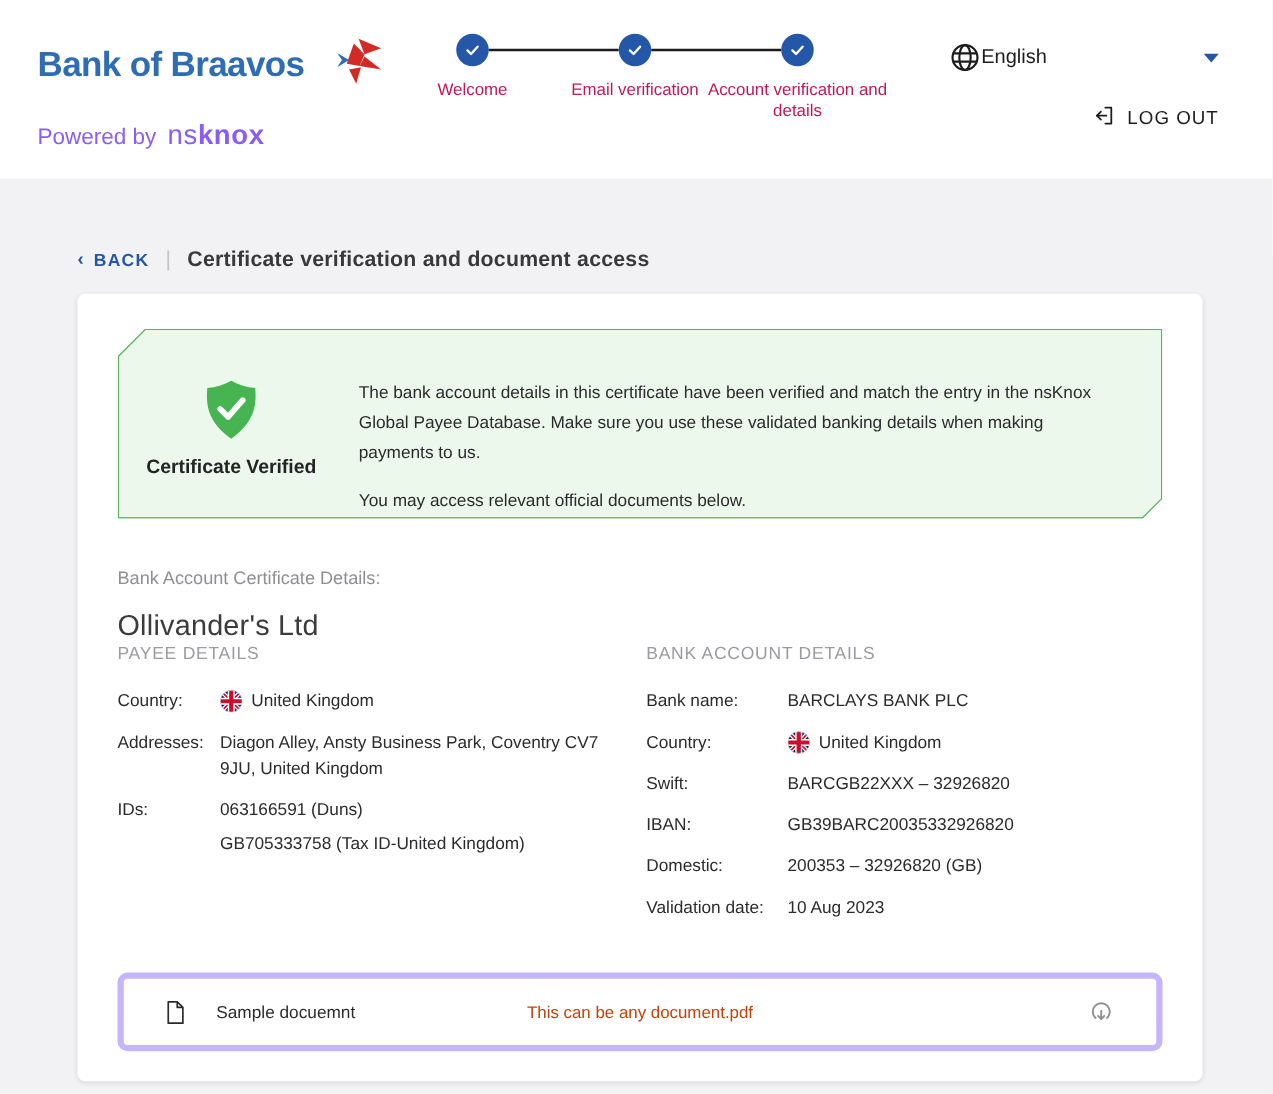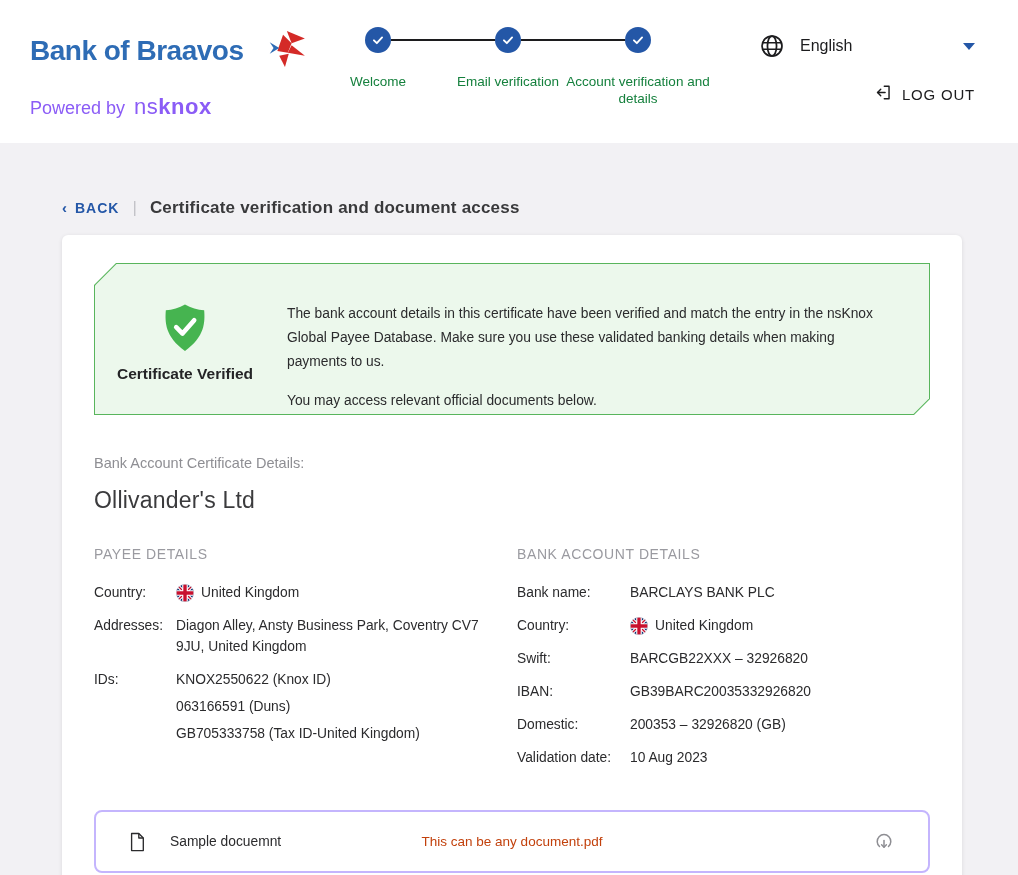--- a/index.html
+++ b/index.html
@@ -35,31 +35,31 @@
   .step-circle {
     width: 26px; height: 26px; border-radius: 50%;
     background: #2457a7; flex: 0 0 auto;
     display: flex; align-items: center; justify-content: center;
   }
   .step-circle svg { width: 14px; height: 14px; }
   .step-line { width: 104px; height: 2px; background: #1c1c1e; }
   .stepper-labels { position: relative; height: 46px; margin-top: 10px; }
   .step-label {
     position: absolute; width: 150px; text-align: center;
-    font-size: 13.5px; color: #15803d; line-height: 17px; margin-top: 10px;
+    font-size: 13.5px; color: #be185d; line-height: 17px;
   }
   .step-label.l1 { left: -62px; }
   .step-label.l2 { left: 68px; }
   .step-label.l3 { left: 198px; }
 
   
   .header-right { position: absolute; right: 43px; top: 33px; width: 216px; }
   .lang-select { display: flex; align-items: center; cursor: pointer; }
   .lang-select .globe { width: 26px; height: 26px; }
-  .lang-label { font-size: 16px; color: #1c1c1e; margin-left: 15px; }
+  .lang-label { font-size: 16px; color: #1c1c1e; }
   .lang-caret {
     margin-left: auto;
     width: 0; height: 0;
     border-left: 6px solid transparent; border-right: 6px solid transparent;
     border-top: 7px solid #2457a7;
   }
   .logout-btn {
     margin-top: 24px; display: flex; align-items: center; justify-content: flex-end;
     gap: 9px; cursor: pointer; font-size: 15px; color: #1c1c1e; letter-spacing: 0.8px;
   }
@@ -107,36 +107,36 @@
   .shield-icon { width: 46px; height: 50px; }
   .banner-verified { margin-top: 12px; font-size: 15.5px; font-weight: bold; color: #242426; }
   .banner-texts { flex: 1; padding: 38px 40px 0 12px; }
   .banner-p { font-size: 13.8px; color: #2b2b2d; line-height: 24px; }
   .banner-p + .banner-p { margin-top: 15px; }
 
   
   .cert-label { margin-top: 40px; font-size: 14.5px; color: #8e8e93; }
   .company-name { margin-top: 16px; font-size: 23px; color: #3b3b3d; letter-spacing: 0.2px; }
 
-  .detail-cols { display: grid; grid-template-columns: 423px 1fr; margin-top: 32px; }
+  .detail-cols { display: grid; grid-template-columns: 423px 1fr; }
   .col-heading { font-size: 14px; color: #9a9aa0; letter-spacing: 0.6px; margin-bottom: 20px; }
   .detail-row { display: flex; margin-bottom: 12px; font-size: 13.8px; line-height: 21px; }
   .detail-label { font-weight: normal; color: #2b2b2d; flex: 0 0 auto; }
   .payee-col .detail-label { width: 82px; }
   .bank-col .detail-label { width: 113px; }
   .detail-value { color: #2b2b2d; }
   .value-with-flag { display: flex; align-items: center; gap: 7px; }
   .flag-icon { width: 18px; height: 18px; flex: 0 0 auto; }
   .ids-list .id-line { display: block; margin-bottom: 6px; }
   .payee-col .detail-value { max-width: 310px; }
 
   
   .doc-row {
     margin-top: 30px; width: 836px; height: 63px;
-    border: 2px solid #c4b5fd; border-radius: 8px;
+    border: 5px solid #c4b5fd; border-radius: 8px;
     display: flex; align-items: center; position: relative;
     padding: 0 32px; cursor: pointer; background: #fff;
   }
   .doc-left { display: flex; align-items: center; gap: 24px; }
   .doc-icon { width: 18px; height: 20px; }
   .doc-name { font-size: 13.8px; color: #2b2b2d; }
   .doc-hint {
     position: absolute; left: 0; right: 0; text-align: center;
     font-size: 13.5px; color: #c2410c;
   }
@@ -283,21 +283,20 @@
         </div>
 
         <div class="detail-row">
           <span class="detail-label">Addresses:</span>
           <span class="detail-value">Diagon Alley, Ansty Business Park, Coventry CV7 9JU, United Kingdom</span>
         </div>
 
         <div class="detail-row">
           <span class="detail-label">IDs:</span>
           <span class="detail-value ids-list">
-            <span class="id-line">KNOX2550622 (Knox ID)</span>
             <span class="id-line">063166591 (Duns)</span>
             <span class="id-line">GB705333758 (Tax ID-United Kingdom)</span>
           </span>
         </div>
       </div>
 
       <div class="bank-col">
         <div class="col-heading">BANK ACCOUNT DETAILS</div>
 
         <div class="detail-row">

